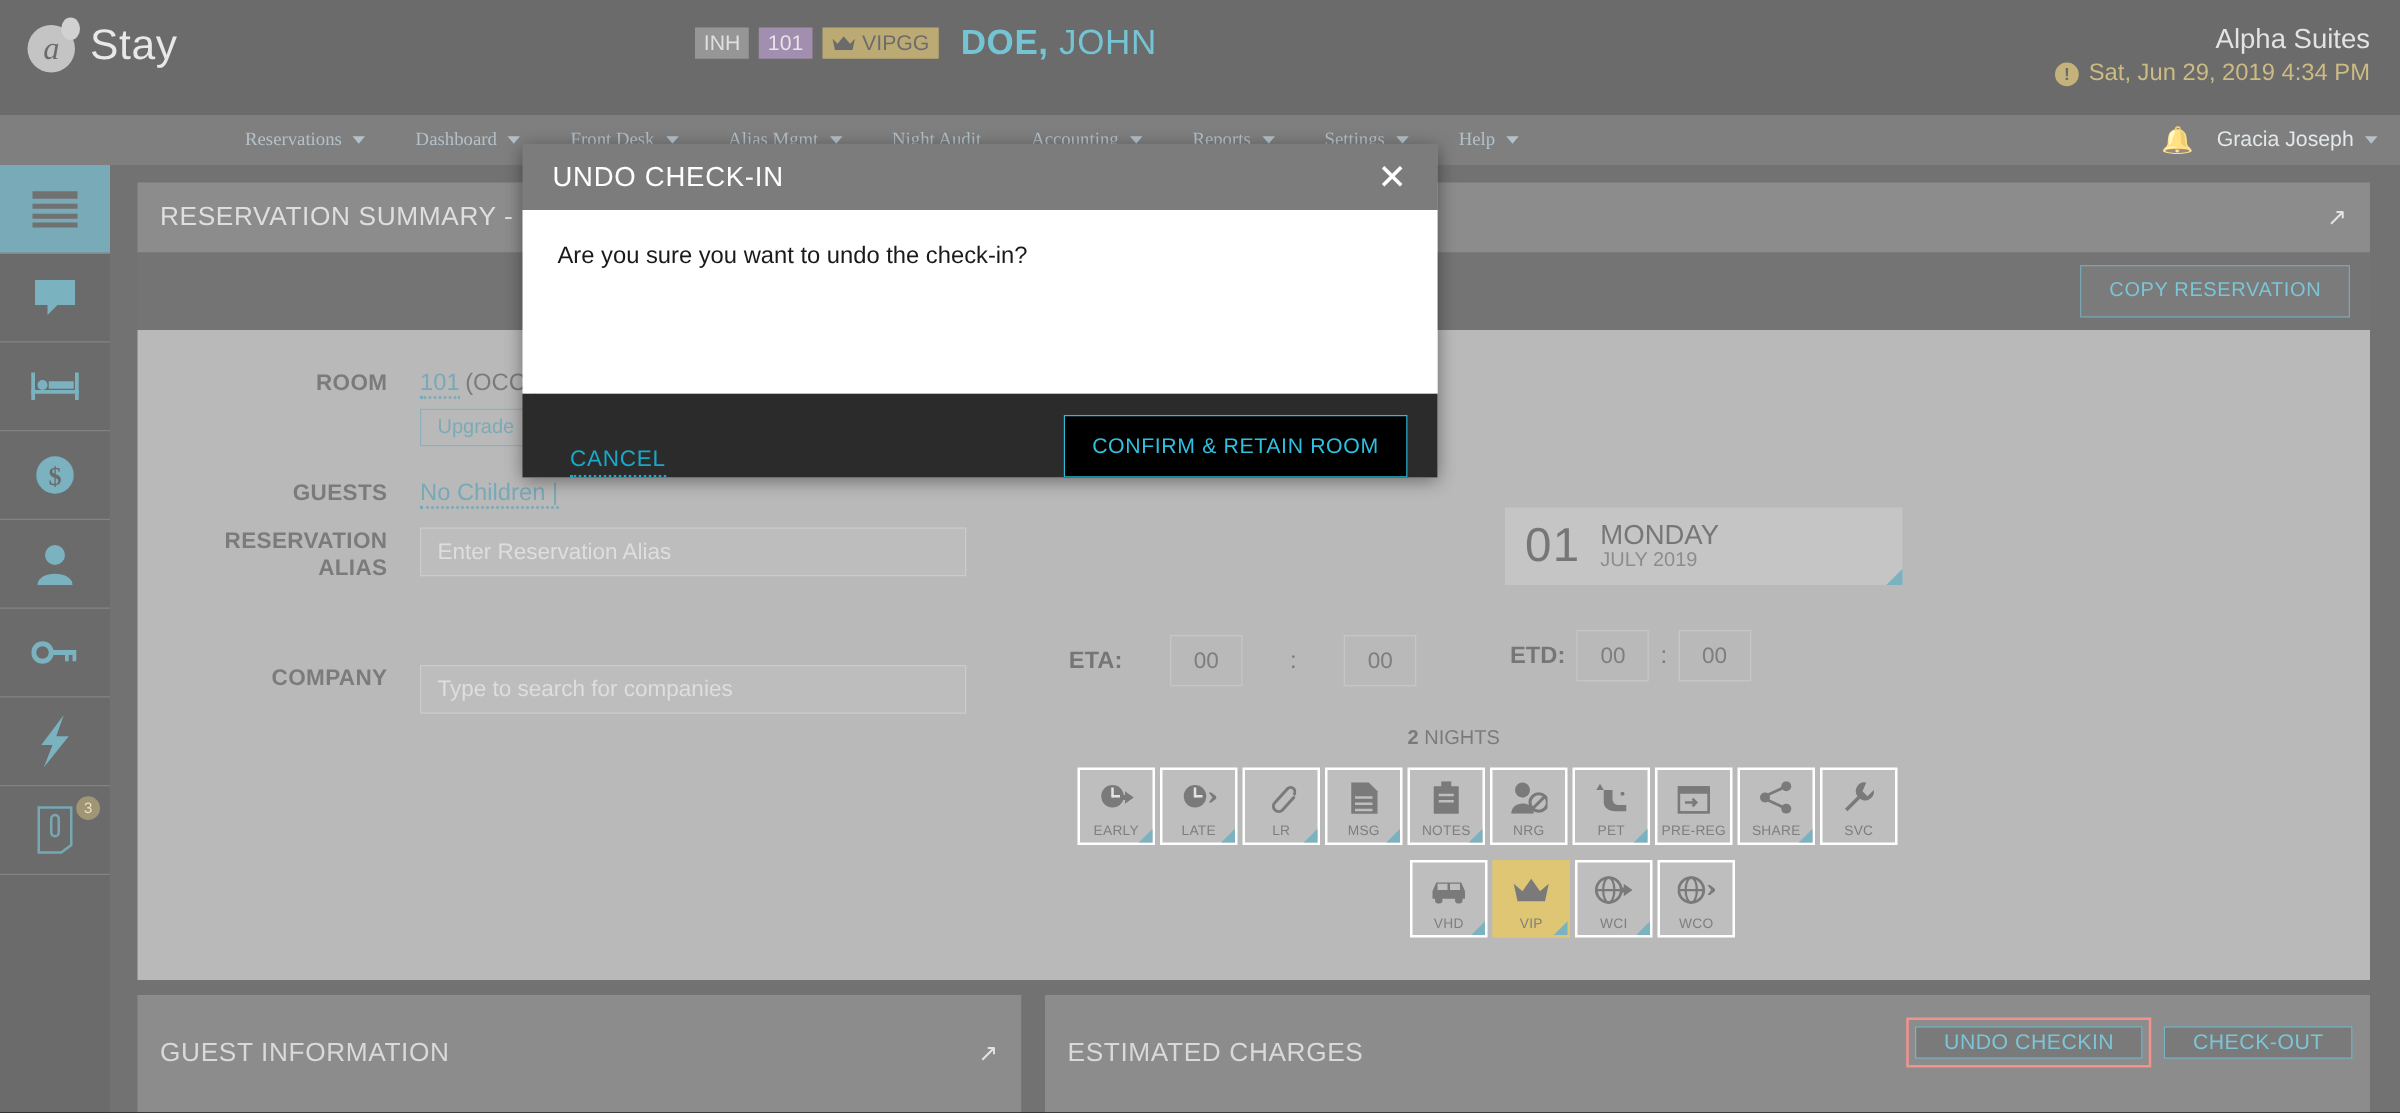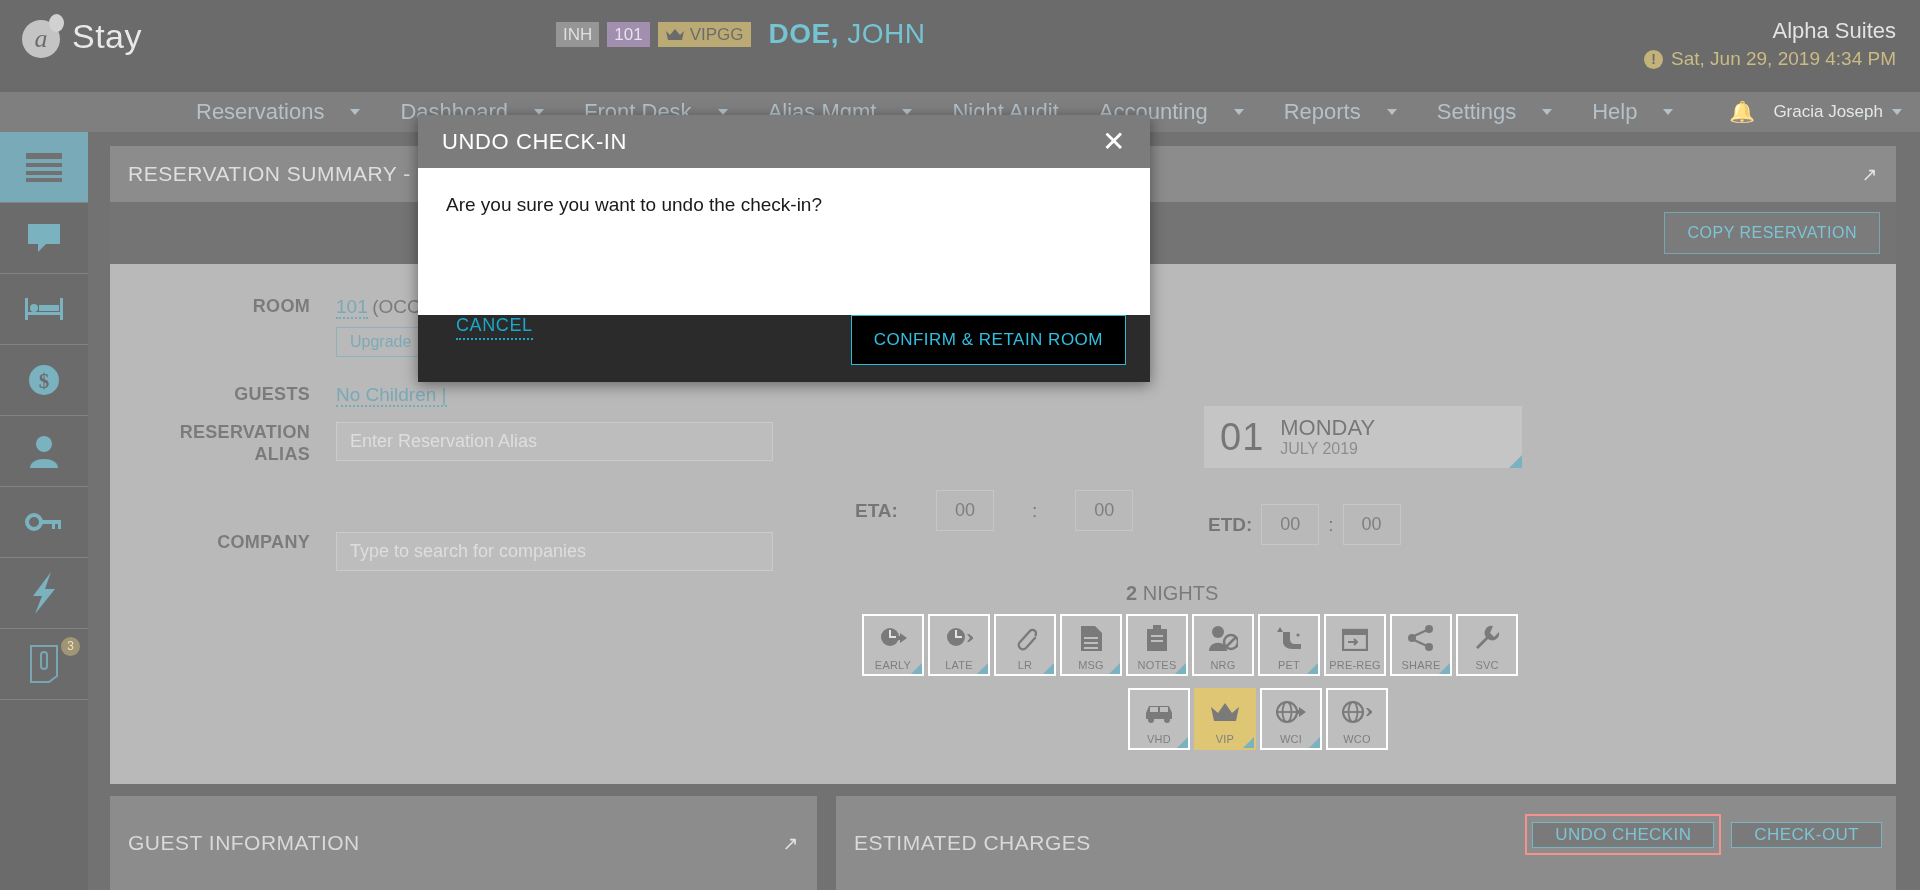--- a/index.html
+++ b/index.html
@@ -62,22 +62,22 @@
     color: #000; font-size: 14px; font-weight: bold; line-height: 19px; text-align: center;
   }
 
   
   .navbar {
     position: absolute; left: 0; top: 92px; width: 1920px; height: 40px;
     background: #232323; display: flex; align-items: center;
   }
   .nav-items { display: flex; align-items: center; margin-left: 176px; }
   .nav-item {
-    color: #7f95a3; font-size: 22px; padding: 0 20px; display: flex; align-items: center; gap: 26px;
-    cursor: pointer; white-space: nowrap;
+    color: #7f95a3; font-size: 15px; padding: 0 20px; display: flex; align-items: center; gap: 9px;
+    cursor: pointer; white-space: nowrap; font-family: Liberation Serif, serif;
   }
   .caret {
     width: 0; height: 0; border-left: 5px solid transparent; border-right: 5px solid transparent;
     border-top: 6px solid #7f95a3;
   }
   .nav-right { position: absolute; right: 18px; display: flex; align-items: center; gap: 18px; }
   .bell { color: #e8e8e8; font-size: 21px; cursor: pointer; }
   .user-name { color: #cfd8dd; font-size: 17px; display: flex; align-items: center; gap: 9px; cursor: pointer; text-align: center; }
 
   
@@ -151,21 +151,21 @@
   }
 
   .eta-row { position: absolute; display: flex; align-items: center; gap: 9px; }
   .eta-lbl { color: #141414; font-size: 19px; font-weight: bold; }
   .eta-box {
     width: 58px; height: 41px; background: transparent; border: 1px solid #9e9e9e;
     color: #222; font-size: 18px; text-align: center; font-family: "Liberation Sans", sans-serif;
   }
   .colon { color: #141414; font-size: 19px; }
 
-  .nights { position: absolute; left: 1016px; top: 318px; color: #1a1a1a; font-size: 20px; }
+  .nights { position: absolute; left: 1016px; top: 318px; color: #1a1a1a; font-size: 16px; }
   .nights b { font-weight: bold; }
 
   .icongrid { position: absolute; left: 752px; top: 350px; display: flex; gap: 4px; }
   .icongrid2 { position: absolute; left: 1018px; top: 424px; display: flex; gap: 4px; }
   .icell {
     width: 62px; height: 62px; border: 2px solid #ffffff; position: relative;
     display: flex; flex-direction: column; align-items: center; justify-content: flex-start;
     cursor: pointer; background: #8f8f8f;
   }
   .icell.gold { background: #c79d10; border-color: #c79d10; }
@@ -203,21 +203,21 @@
     z-index: 60; box-shadow: 0 3px 14px rgba(0,0,0,.45);
   }
   .modal-head {
     height: 53px; background: #7c7c7c; display: flex; align-items: center;
     padding: 0 24px; color: #fff; font-size: 22px; letter-spacing: .6px;
   }
   .modal-close { margin-left: auto; color: #fff; font-size: 28px; line-height: 1; cursor: pointer; font-weight: 300; }
   .modal-body { height: 147px; background: #fff; padding: 26px 28px; }
   .modal-body p { color: #1a1a1a; font-size: 19px; }
   .modal-foot {
-    height: 67px; background: #2b2b2b; display: flex; align-items: flex-start;
+    height: 67px; background: #2b2b2b; display: flex; align-items: flex-end;
     padding: 0 24px;
   }
   .cancel-btn {
     color: #19a8c9; background: transparent; border: none; font-size: 18px;
     letter-spacing: .6px; cursor: pointer; border-bottom: 2px dotted #19a8c9;
     padding: 0 0 2px 0; margin-left: 14px; font-family: "Liberation Sans", sans-serif;
   }
   .confirm-btn {
     margin-left: auto; background: #000; border: 1px solid #2fb9d8; color: #2fc0e0;
     font-size: 17px; padding: 14px 22px; letter-spacing: .5px; cursor: pointer;
@@ -415,21 +415,21 @@
 
       <div class="datebox">
         <span class="dnum">01</span>
         <span class="dtxt">
           <span class="dday">MONDAY</span><br>
           <span class="dmon">JULY 2019</span>
         </span>
         <span class="corner-tri"></span>
       </div>
 
-      <div class="eta-row" style="left:745px; top:226px;gap:38px;">
+      <div class="eta-row" style="left:745px; top:244px;gap:38px;">
         <span class="eta-lbl">ETA:</span>
         <input class="eta-box" value="00" style="">
         <span class="colon">:</span>
         <input class="eta-box" value="00" style="">
       </div>
 
       <div class="eta-row" style="left:1098px; top:240px;">
         <span class="eta-lbl">ETD:</span>
         <input class="eta-box" value="00" style="">
         <span class="colon">:</span>

